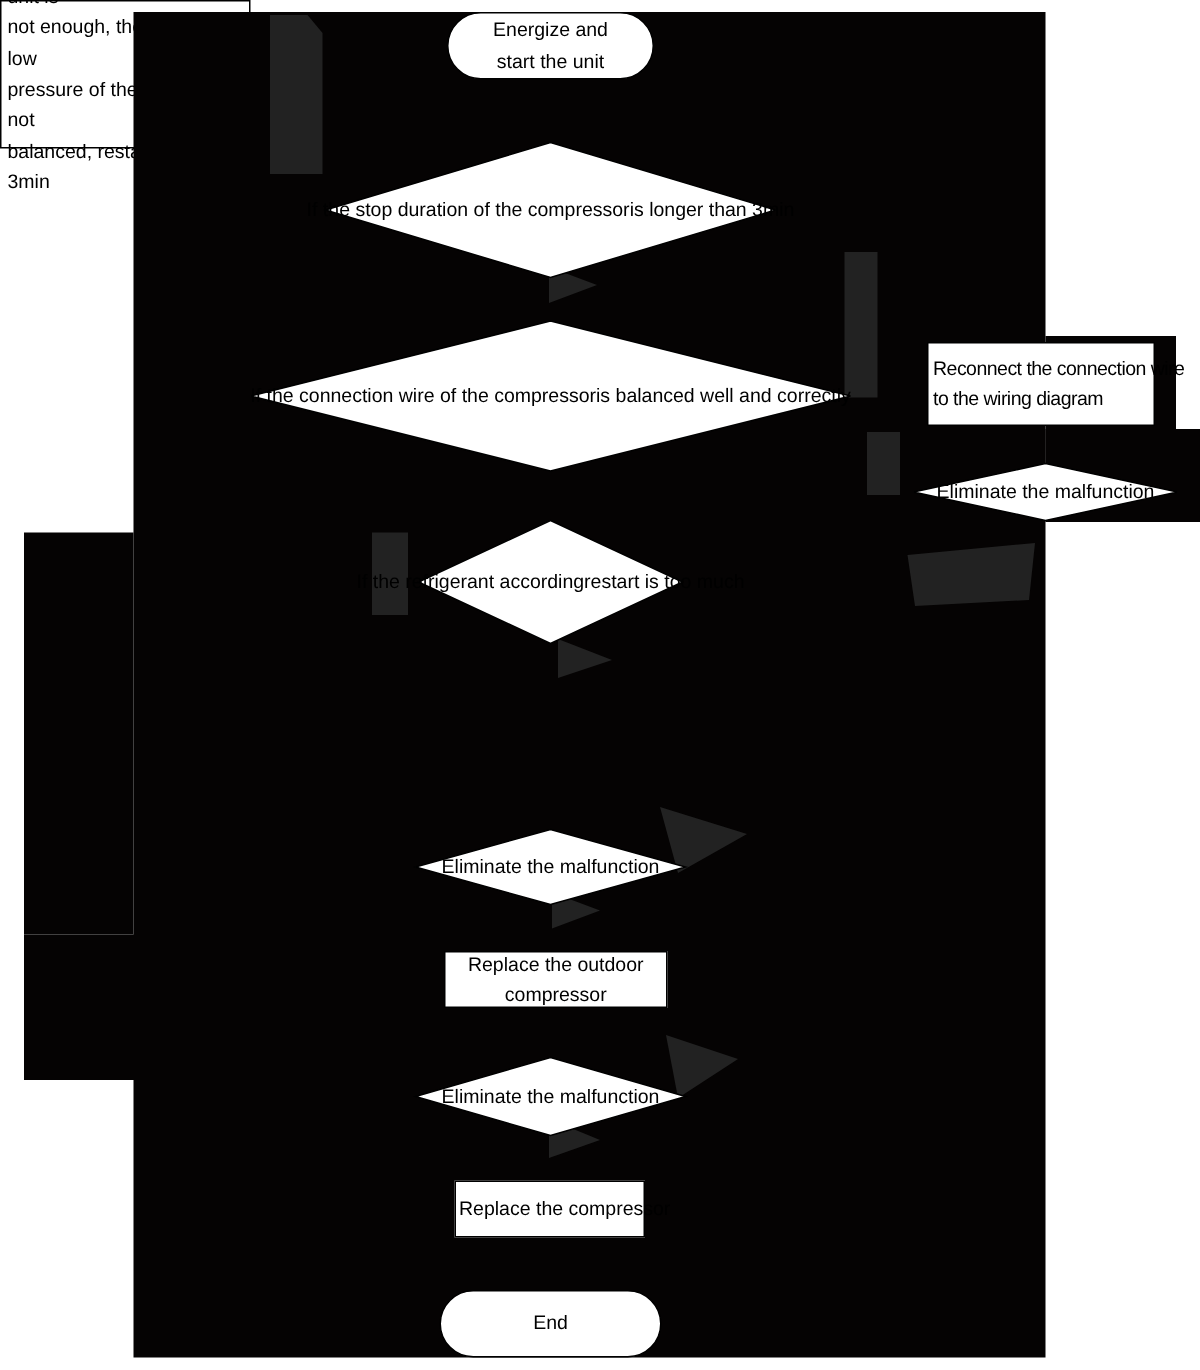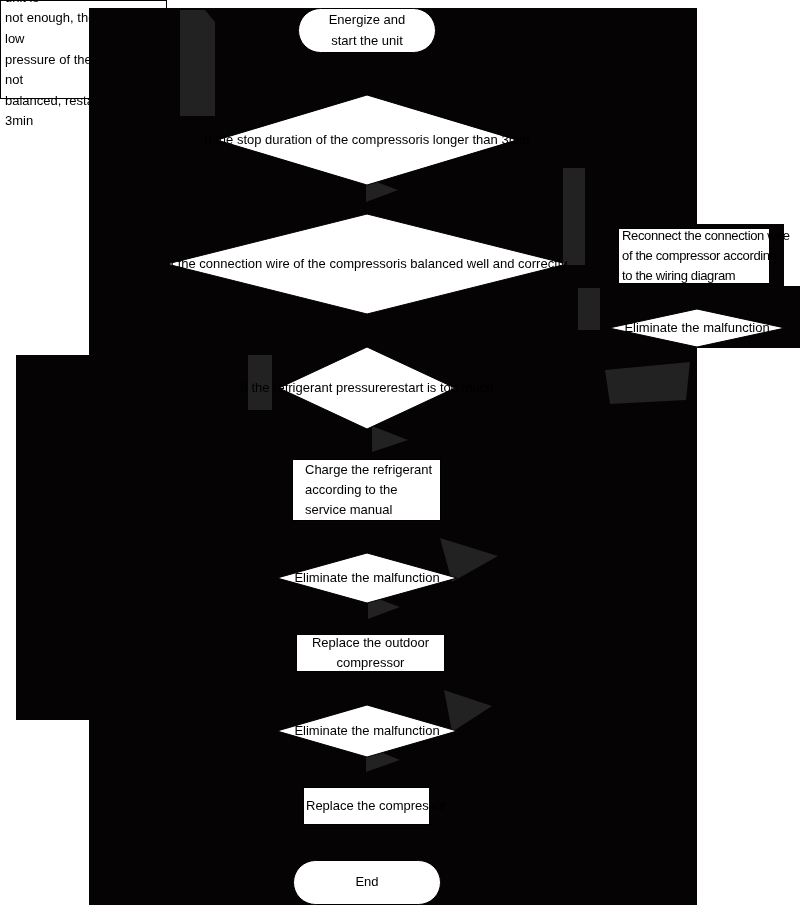--- a/index.html
+++ b/index.html
@@ -127,48 +127,42 @@
   <div class="diamond-label" style="left:187px; top:234px; width:360px; height:60px;">
     <span class="ln">If the connection wire of the compressor</span>
     <span class="ln">is balanced well and correctly</span>
   </div>
 
   <div class="diamond-label" style="left:617px; top:315px; width:160px; height:26px;">
     <span class="ln">Eliminate the malfunction</span>
   </div>
 
   <div class="diamond-label" style="left:281px; top:358px; width:172px; height:60px;">
-    <span class="ln">If the refrigerant pressure</span>
+    <span class="ln">If the refrigerant according</span>
     <span class="ln">restart is too much</span>
   </div>
 
   <div class="diamond-label" style="left:287px; top:565px; width:160px; height:26px;">
     <span class="ln">Eliminate the malfunction</span>
   </div>
 
   <div class="diamond-label" style="left:287px; top:718px; width:160px; height:26px;">
     <span class="ln">Eliminate the malfunction</span>
   </div>
 
   <div class="node terminator" style="left:298px; top:8px; width:138px; height:45px;">
     <span class="ln">Energize and</span>
     <span class="ln">start the unit</span>
   </div>
 
   <div class="node process left-al condensed" style="left:618px; top:228px; width:152px; height:56px; padding:4px 2px 4px 3px;">
     <span class="ln">Reconnect the connection wire</span>
-    <span class="ln">of the compressor according</span>
     <span class="ln">to the wiring diagram</span>
   </div>
 
-  <div class="node process left-al" style="left:292px; top:459px; width:149px; height:62px; padding:4px 2px 4px 12px;">
-    <span class="ln">Charge the refrigerant</span>
-    <span class="ln">according to the</span>
-    <span class="ln">service manual</span>
-  </div>
 
   <div class="note" style="left:16px; top:628px; width:161px; height:87px; padding:5px 2px 5px 2px; display:flex; flex-direction:column; justify-content:center;">
     <span class="ln">The stop duration of the unit is</span>
     <span class="ln">not enough, the high and low</span>
     <span class="ln">pressure of the system is not</span>
     <span class="ln">balanced, restart it after 3min</span>
   </div>
 
   <div class="node process" style="left:296px; top:634px; width:149px; height:38px;">
     <span class="ln">Replace the outdoor</span>

